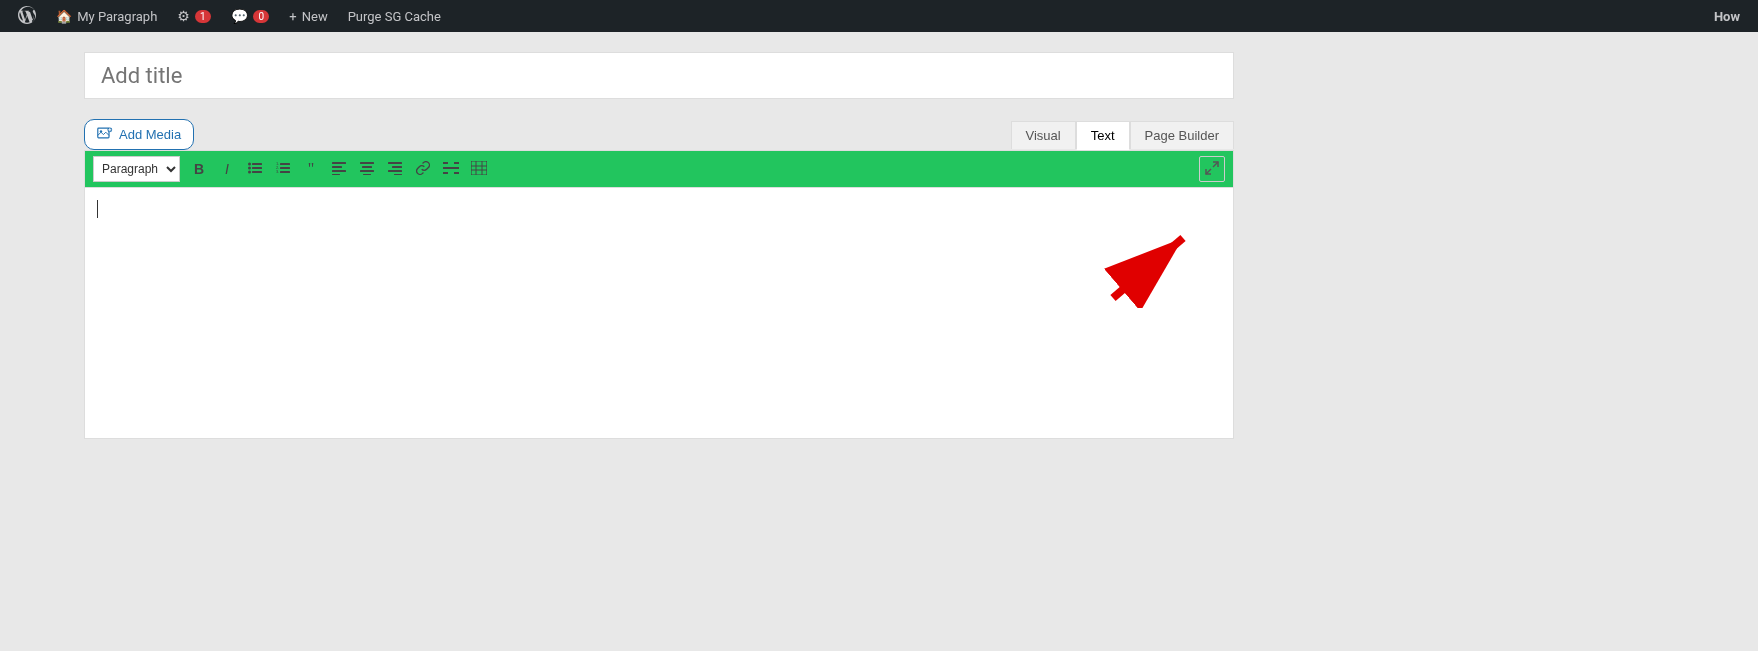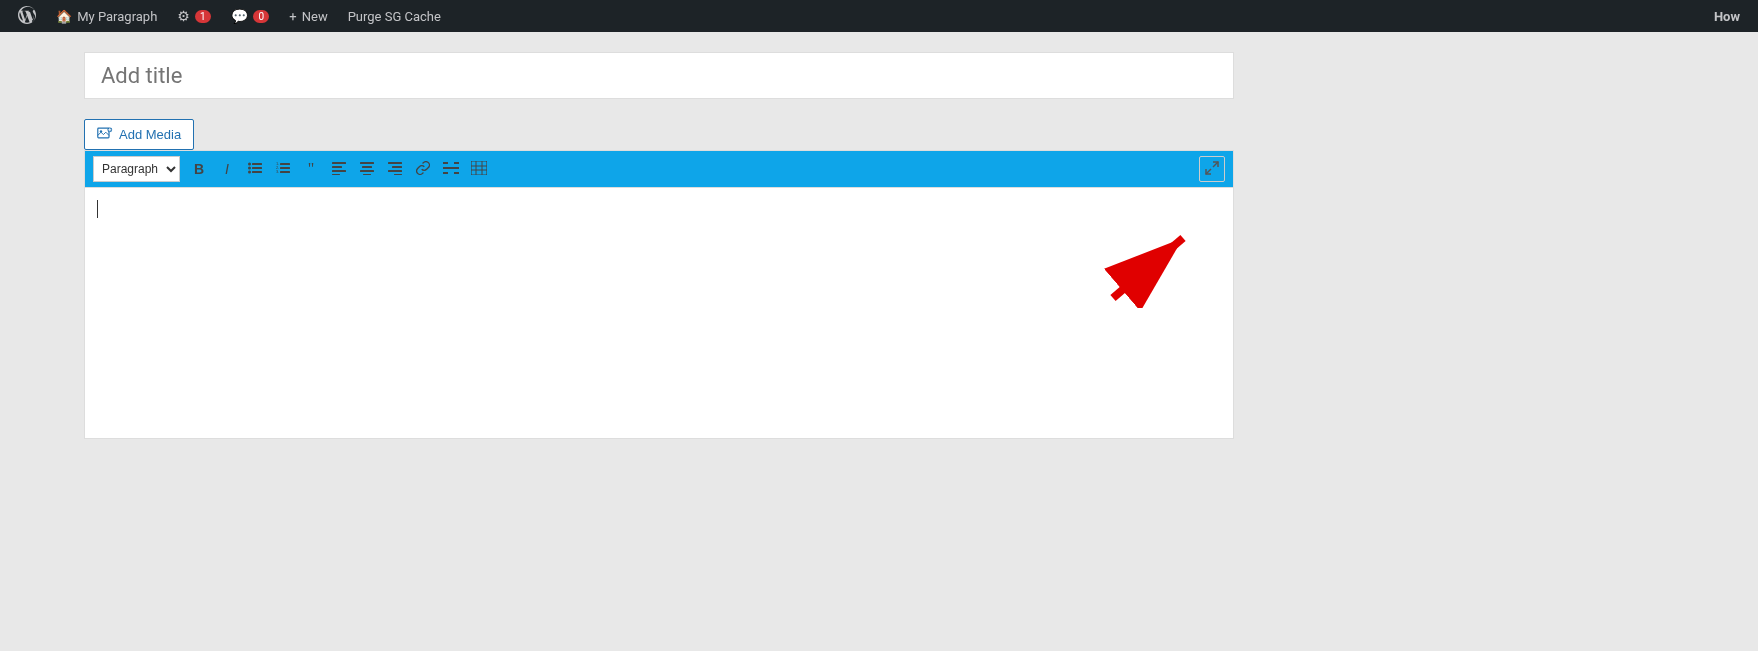--- a/index.html
+++ b/index.html
@@ -103,21 +103,21 @@
     .add-media-btn {
       display: flex;
       align-items: center;
       gap: 6px;
       background: #fff;
       border: 1px solid #2271b1;
       color: #2271b1;
       padding: 5px 12px;
       font-size: 13px;
       cursor: pointer;
-      border-radius: 2px;
+      border-radius: 10px;
     }
 
     .editor-tabs {
       display: flex;
       gap: 0;
     }
 
     .editor-tab {
       padding: 6px 14px;
       background: #f1f1f1;
@@ -141,21 +141,21 @@
       border: 1px solid #ddd;
       background: #fff;
     }
 
     .toolbar {
       display: flex;
       align-items: center;
       gap: 2px;
       padding: 5px 8px;
       border-bottom: 1px solid #ddd;
-      background: #0ea5e9;
+      background: #22c55e;
       flex-wrap: wrap;
       position: relative;
     }
 
     .toolbar-select {
       height: 26px;
       padding: 0 4px;
       border: 1px solid #ccc;
       background: #fff;
       font-size: 12px;
@@ -284,20 +284,31 @@
             <circle cx="5" cy="8" r="1.5" fill="#2271b1"></circle>
             <path d="M1 13l4-4 3 3 3-3 4 4" stroke="#2271b1" stroke-width="1.2" fill="none"></path>
             <circle cx="16" cy="6" r="3" fill="#2271b1"></circle>
             <line x1="16" y1="4" x2="16" y2="8" stroke="white" stroke-width="1.2"></line>
             <line x1="14" y1="6" x2="18" y2="6" stroke="white" stroke-width="1.2"></line>
           </svg>
         </span>
         <span>Add Media</span>
       </button>
 
+      <div class="editor-tabs">
+        <button class="editor-tab">
+          <span>Visual</span>
+        </button>
+        <button class="editor-tab active">
+          <span>Text</span>
+        </button>
+        <button class="editor-tab">
+          <span>Page Builder</span>
+        </button>
+      </div>
     </div>
 
     <div class="editor-box">
 
       <div class="toolbar">
         <select class="toolbar-select">
           <option>Paragraph</option>
           <option>Heading 1</option>
           <option>Heading 2</option>
           <option>Heading 3</option>

